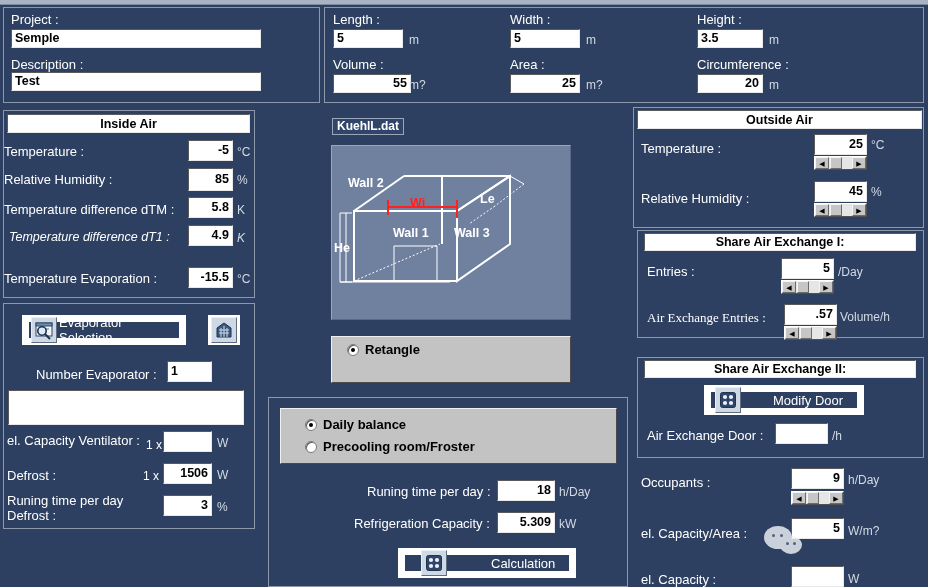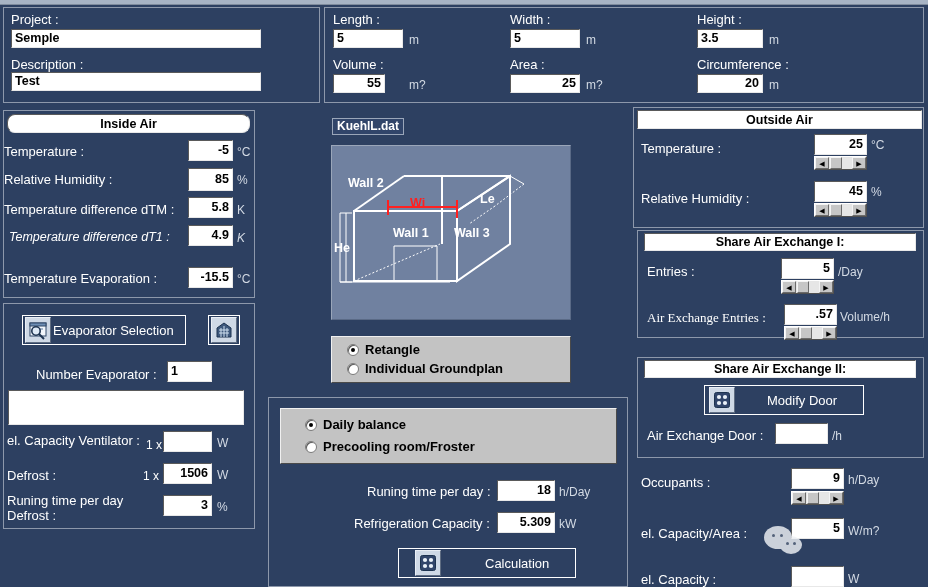--- a/index.html
+++ b/index.html
@@ -142,21 +142,21 @@
   }
   .radio-mark.on::after {
     content: "";
     width: 4px; height: 4px; border-radius: 50%;
     background: #000000;
   }
 
   
   .tool-btn {
     position: absolute;
-    border: 1px solid #ffffff;
+    border: 7px solid #ffffff;
     background: transparent;
     display: flex; align-items: center;
     color: #ffffff; font-size: 13px;
   }
   .icon-tile {
     width: 26px; height: 26px;
     border-top: 1px solid #e9eef5;
     border-left: 1px solid #e9eef5;
     border-right: 1px solid #5f6d82;
     border-bottom: 1px solid #5f6d82;
@@ -235,42 +235,42 @@
 <div class="lbl" style="left:11px; top:57px;">Description :</div>
 <div class="fld left" style="left:11px; top:72px; width:250px; height:19px;">Test</div>
 
 <div class="panel" style="left:324px; top:7px; width:600px; height:96px;"></div>
 
 <div class="lbl" style="left:333px; top:12px;">Length :</div>
 <div class="fld left" style="left:333px; top:29px; width:70px; height:19px;">5</div>
 <div class="unit" style="left:409px; top:33px;">m</div>
 
 <div class="lbl" style="left:333px; top:57px;">Volume :</div>
-<div class="fld right" style="left:333px; top:74px; width:52px; height:19px;">55</div>
+<div class="fld right" style="left:333px; top:74px; width:78px; height:19px;">55</div>
 <div class="unit" style="left:409px; top:78px;">m?</div>
 
 <div class="lbl" style="left:510px; top:12px;">Width :</div>
 <div class="fld left" style="left:510px; top:29px; width:70px; height:19px;">5</div>
 <div class="unit" style="left:586px; top:33px;">m</div>
 
 <div class="lbl" style="left:510px; top:57px;">Area :</div>
 <div class="fld right" style="left:510px; top:74px; width:70px; height:19px;">25</div>
 <div class="unit" style="left:586px; top:78px;">m?</div>
 
 <div class="lbl" style="left:697px; top:12px;">Height :</div>
 <div class="fld left" style="left:697px; top:29px; width:66px; height:19px;">3.5</div>
 <div class="unit" style="left:769px; top:33px;">m</div>
 
 <div class="lbl" style="left:697px; top:57px;">Circumference :</div>
 <div class="fld right" style="left:697px; top:74px; width:66px; height:19px;">20</div>
 <div class="unit" style="left:769px; top:78px;">m</div>
 
 <div class="panel" style="left:3px; top:110px; width:252px; height:188px;"></div>
 
-<div class="sect-head" style="left:7px; top:114px; width:243px; height:19px;border-radius:8px;">Inside Air</div>
+<div class="sect-head" style="left:7px; top:114px; width:243px; height:19px;">Inside Air</div>
 
 <div class="lbl" style="left:4px; top:144px;">Temperature :</div>
 <div class="fld right" style="left:188px; top:140px; width:45px; height:21px;">-5</div>
 <div class="unit" style="left:237px; top:145px;">°C</div>
 
 <div class="lbl" style="left:4px; top:172px;">Relative Humidity :</div>
 <div class="fld right" style="left:188px; top:168px; width:45px; height:23px;">85</div>
 <div class="unit" style="left:237px; top:173px;">%</div>
 
 <div class="lbl" style="left:4px; top:202px;">Temperature difference dTM :</div>
@@ -375,24 +375,20 @@
   <div class="diag-label red" style="left:78px; top:50px;">Wi</div>
   <div class="diag-label" style="left:148px; top:46px;">Le</div>
   <div class="diag-label" style="left:2px; top:95px;">He</div>
 </div>
 
 <div class="radio-box" style="left:331px; top:336px; width:240px; height:47px;">
   <div class="radio-row" style="left:15px; top:5px;">
     <span class="radio-mark on"></span>
     <span>Retangle</span>
   </div>
-  <div class="radio-row" style="left:15px; top:24px;">
-    <span class="radio-mark"></span>
-    <span>Individual Groundplan</span>
-  </div>
 </div>
 
 <div class="panel" style="left:268px; top:397px; width:360px; height:190px;"></div>
 
 <div class="radio-box" style="left:280px; top:408px; width:337px; height:56px;">
   <div class="radio-row" style="left:24px; top:8px;">
     <span class="radio-mark on"></span>
     <span>Daily balance</span>
   </div>
   <div class="radio-row" style="left:24px; top:30px;">

